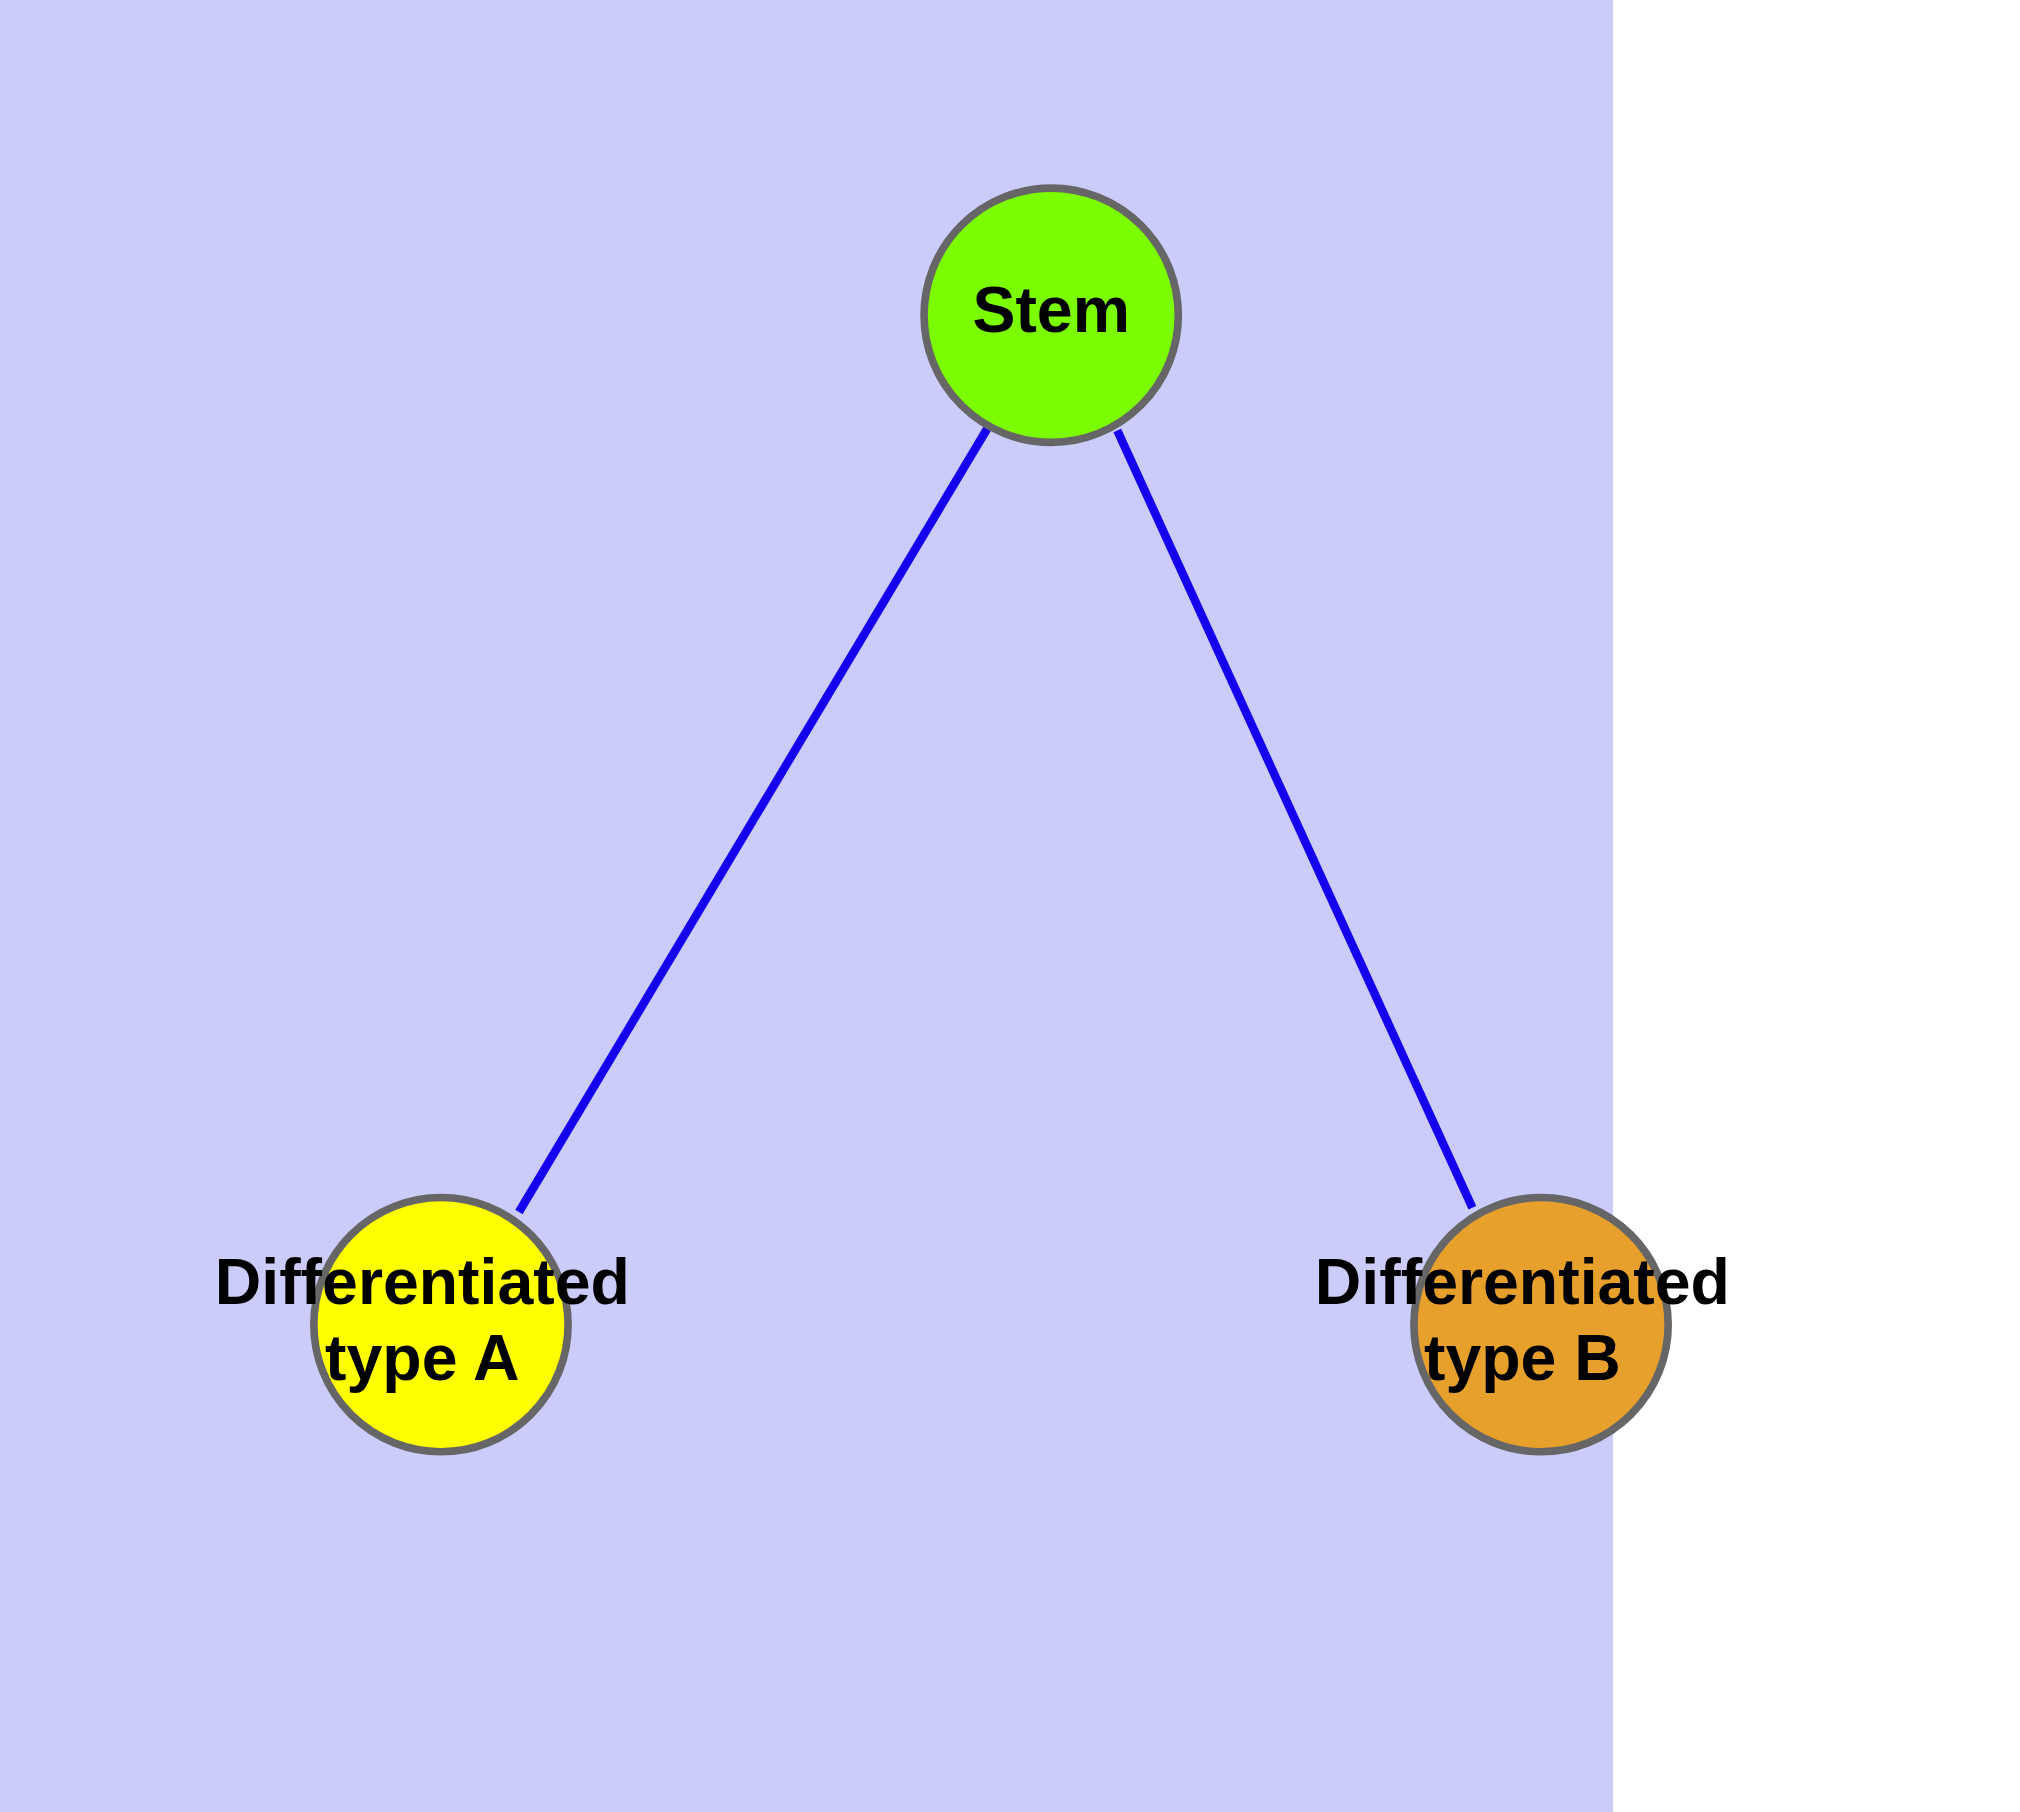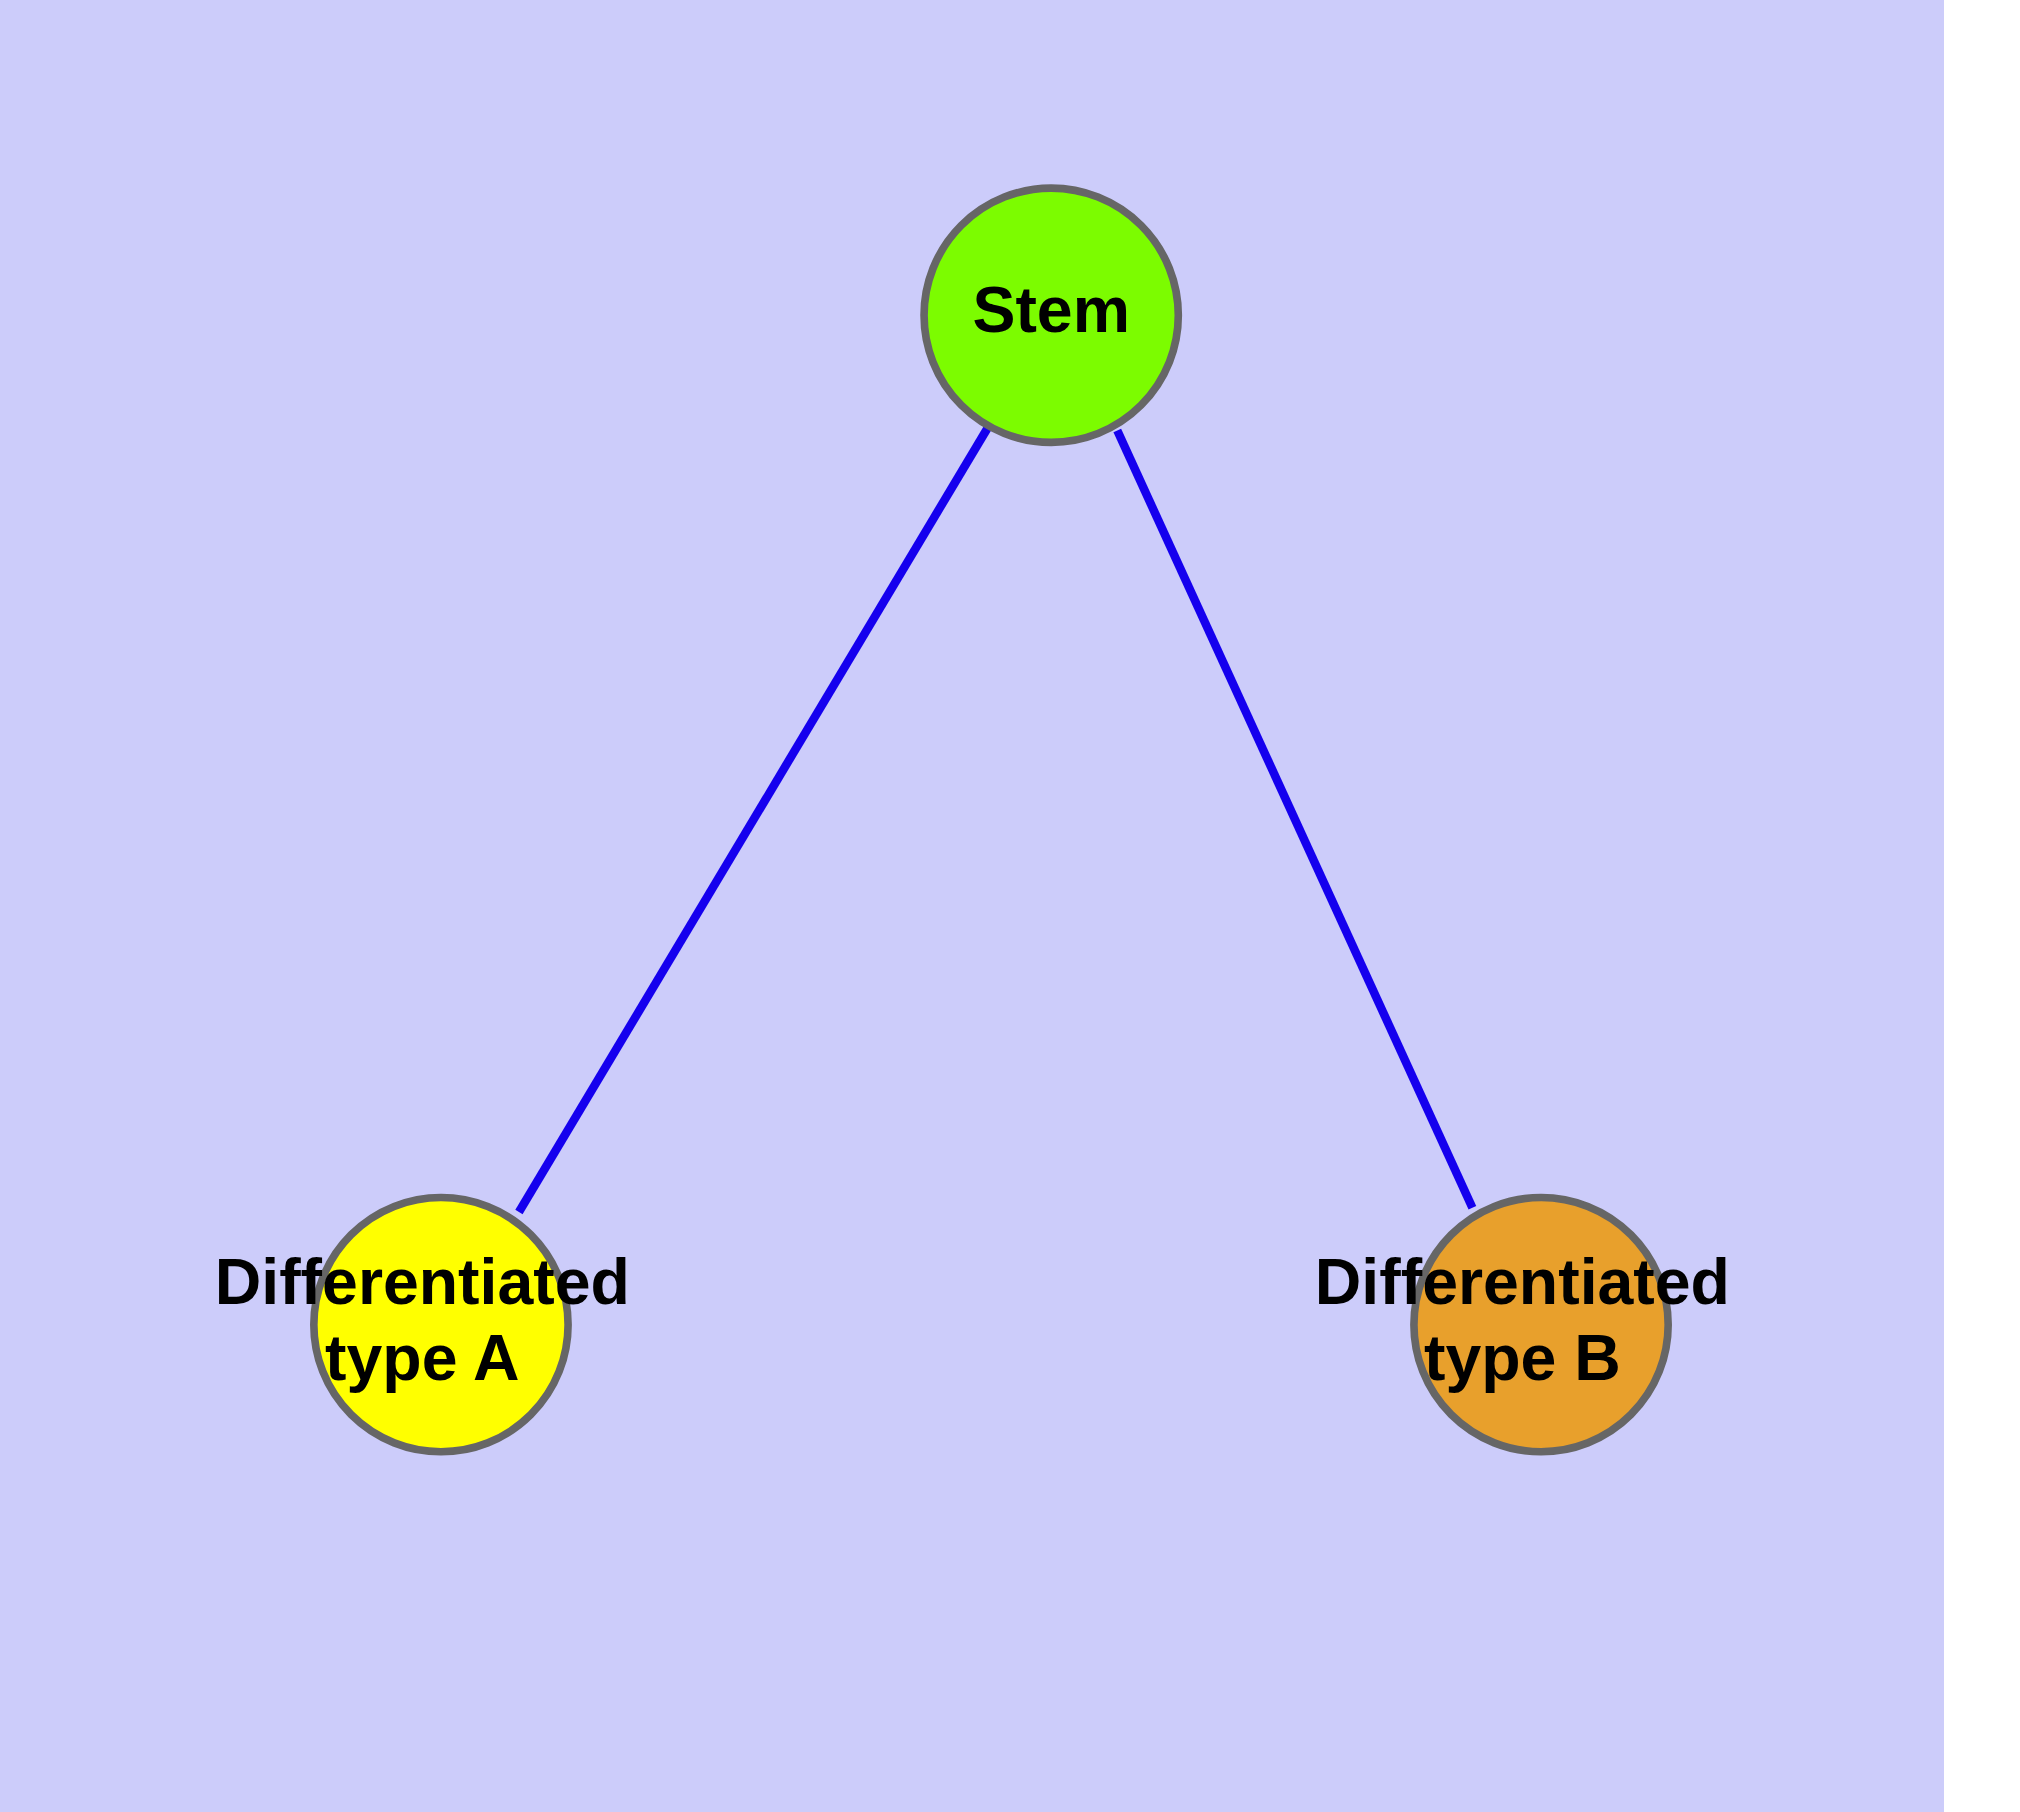--- a/index.html
+++ b/index.html
@@ -39,21 +39,21 @@
     font-weight: bold;
     fill: #000000;
     text-anchor: middle;
     dominant-baseline: middle;
     paint-order: normal;
   }
 </style>
 </head>
 <body>
 
-<div id="graph-canvas" style="background: rgb(204, 204, 250); width: 1944px; height: 1812px;">
+<div id="graph-canvas" style="background: rgb(204, 204, 250); width: 1613px; height: 1812px;">
   <svg id="graph-svg" viewBox="0 0 2384 2138">
 
     <g id="edges-layer">
         <line class="edge-line" x1="1165" y1="505" x2="612" y2="1430" stroke="#1500ee" stroke-width="10"></line>
         <line class="edge-line" x1="1318" y1="508" x2="1737" y2="1425" stroke="#1500ee" stroke-width="10"></line>
       </g>
     <g id="nodes-layer">
         <circle class="node-circle" cx="1240" cy="372" r="150" fill="#7cfc00" stroke="#666666" stroke-width="9"></circle>
         <circle class="node-circle" cx="520" cy="1563" r="150" fill="#ffff00" stroke="#666666" stroke-width="9"></circle>
         <circle class="node-circle" cx="1818" cy="1563" r="150" fill="#e8a02c" stroke="#666666" stroke-width="9"></circle>

